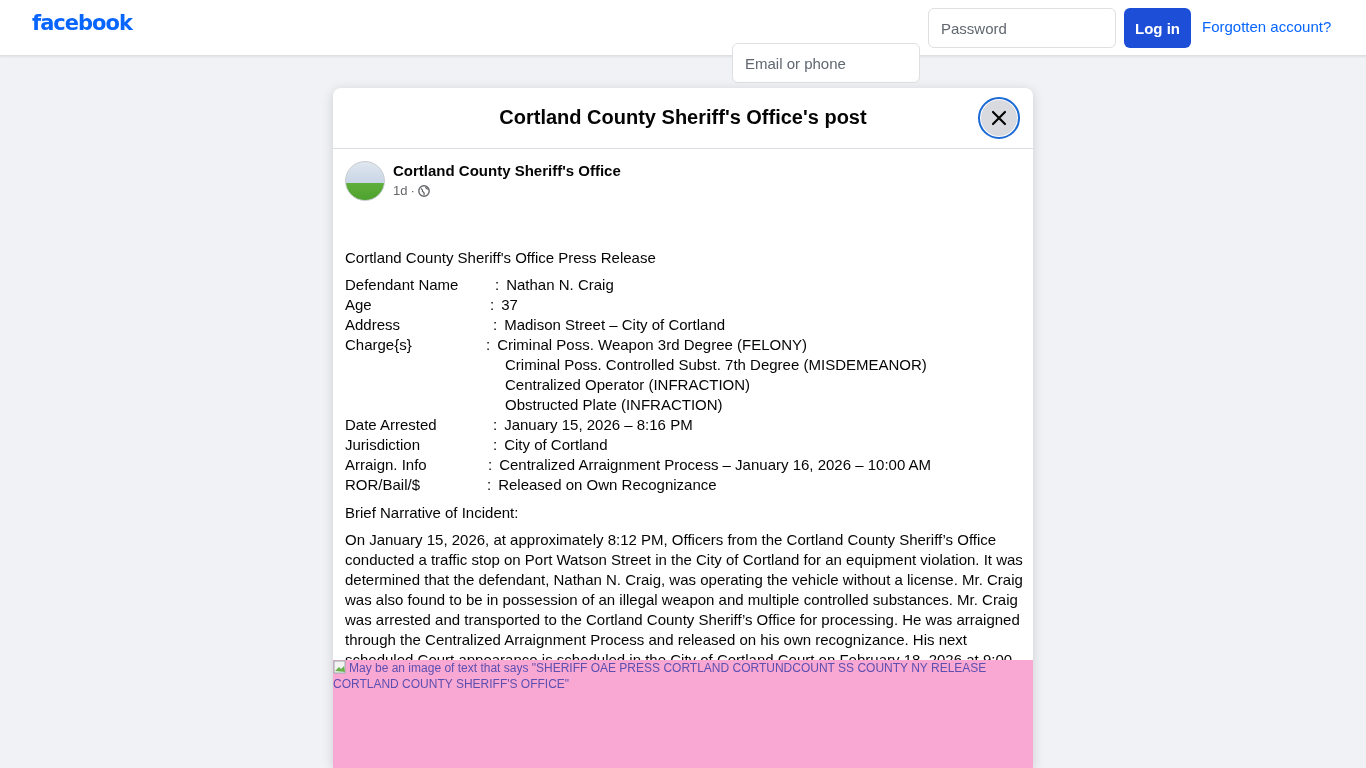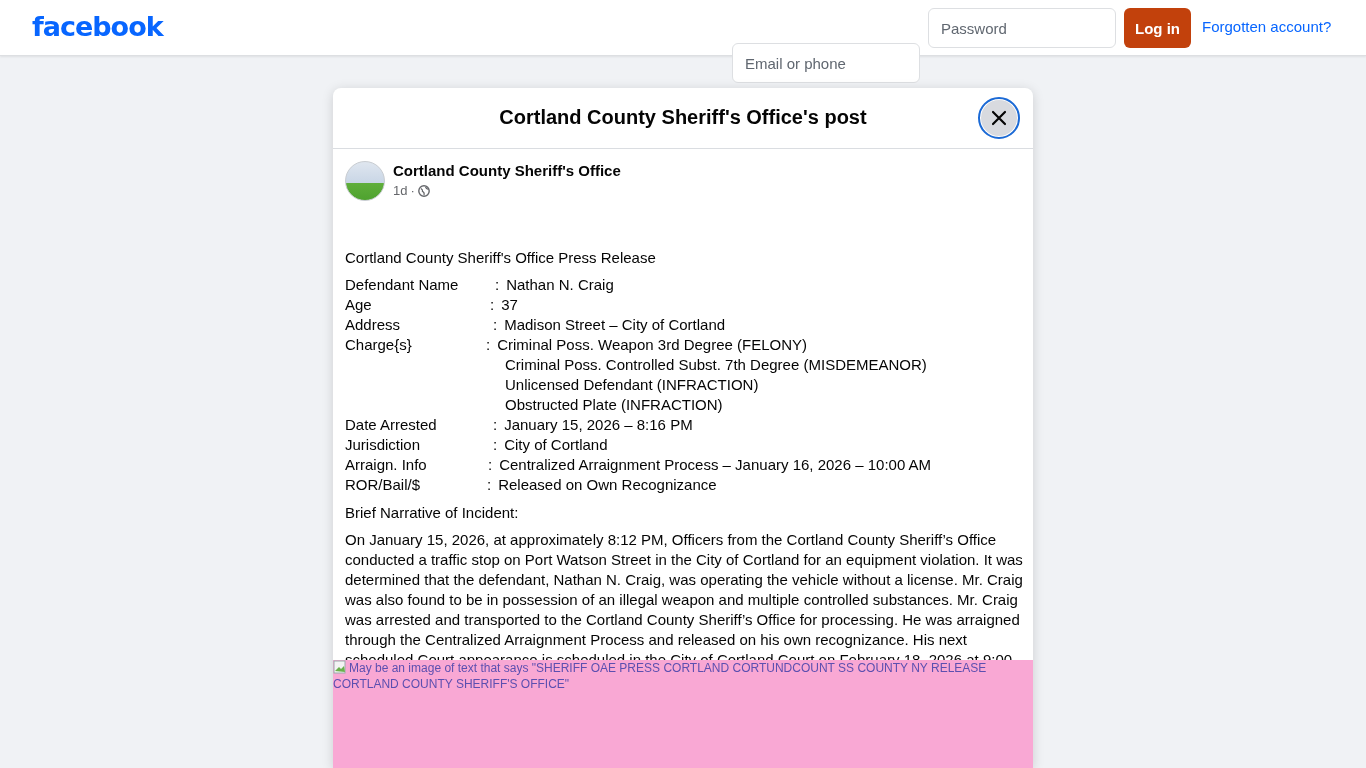--- a/index.html
+++ b/index.html
@@ -1,25 +1,25 @@
 <!DOCTYPE html>
 <html><head>
 <meta charset="utf-8">
 <style>
   * { box-sizing: border-box; margin: 0; padding: 0; }
   html, body { width: 1366px; height: 768px; overflow: hidden; }
   body { background: #f0f2f5; font-family: "Liberation Sans", sans-serif; color: #050505; position: relative; }
 
   .topbar { position: absolute; left: 0; top: 0; width: 1366px; height: 56px; background: #fff; border-bottom: 1px solid #dddfe2; box-shadow: 0 1px 2px rgba(0,0,0,0.08); }
-  .logo { position: absolute; left: 32px; top: 11px; font-family: "DejaVu Sans", sans-serif; font-weight: bold; font-size: 27px; letter-spacing: -1px; color: #0866ff; }
+  .logo { position: absolute; left: 32px; top: 11px; font-family: "DejaVu Sans", sans-serif; font-weight: bold; font-size: 21px; letter-spacing: -1px; color: #0866ff; }
   .login-input { position: absolute; top: 8px; height: 40px; width: 188px; border: 1px solid #dddfe2; border-radius: 6px; background: #fff; font-size: 15px; padding: 0 12px; color: #1c1e21; font-family: "Liberation Sans", sans-serif; }
   .login-input::placeholder { color: #606770; }
   .email { left: 732px; margin-top: 35px; }
   .password { left: 928px; }
-  .login-btn { position: absolute; left: 1124px; top: 8px; width: 67px; height: 40px; background: #c2410c; color: #fff; border: none; border-radius: 6px; font-weight: bold; font-size: 15px; font-family: "Liberation Sans", sans-serif; }
+  .login-btn { position: absolute; left: 1124px; top: 8px; width: 67px; height: 40px; background: #1d4ed8; color: #fff; border: none; border-radius: 6px; font-weight: bold; font-size: 15px; font-family: "Liberation Sans", sans-serif; }
   .forgot { position: absolute; left: 1202px; top: 18px; font-size: 15px; color: #0866ff; text-decoration: none; white-space: nowrap; }
 
   .dialog { position: absolute; left: 333px; top: 88px; width: 700px; height: 680px; background: #fff; border-radius: 8px 8px 0 0; box-shadow: 0 2px 12px rgba(0,0,0,0.15); overflow: hidden; }
   .dialog-header { position: relative; height: 61px; border-bottom: 1px solid #dadde1; }
   .dialog-title { position: absolute; left: 0; right: 0; top: 18px; text-align: center; font-size: 20px; font-weight: bold; color: #050505; }
   .close-btn { position: absolute; left: 645px; top: 9px; width: 42px; height: 42px; border-radius: 50%; background: #d8dadf; border: 2px solid #1b6ad6; box-shadow: 0 0 0 1px #fff inset; display: flex; align-items: center; justify-content: center; }
 
   .post-header { position: absolute; left: 12px; top: 73px; }
   .avatar { position: absolute; left: 0; top: 0; width: 40px; height: 40px; border-radius: 50%; overflow: hidden; background: linear-gradient(180deg, #dfe6ef 0%, #c9d6e6 55%, #5fae3b 56%, #4ea22f 100%); border: 1px solid #c8ccd1; }
   .author { position: absolute; left: 48px; top: 1px; font-size: 15px; font-weight: bold; color: #050505; white-space: nowrap; }
@@ -89,21 +89,21 @@
       <span class="field-label" style="width:148px">Address</span>
       <span>:</span>
       <span class="field-value" style="margin-left:7px">Madison Street – City of Cortland</span>
     </div>
     <div class="field">
       <span class="field-label" style="width:141px">Charge{s}</span>
       <span>:</span>
       <span class="field-value" style="margin-left:7px">Criminal Poss. Weapon 3rd Degree (FELONY)</span>
     </div>
     <div class="charge-extra">Criminal Poss. Controlled Subst. 7th Degree (MISDEMEANOR)</div>
-    <div class="charge-extra">Unlicensed Defendant (INFRACTION)</div>
+    <div class="charge-extra">Centralized Operator (INFRACTION)</div>
     <div class="charge-extra">Obstructed Plate (INFRACTION)</div>
     <div class="field">
       <span class="field-label" style="width:148px">Date Arrested</span>
       <span>:</span>
       <span class="field-value" style="margin-left:7px">January 15, 2026 – 8:16 PM</span>
     </div>
     <div class="field">
       <span class="field-label" style="width:148px">Jurisdiction</span>
       <span>:</span>
       <span class="field-value" style="margin-left:7px">City of Cortland</span>

